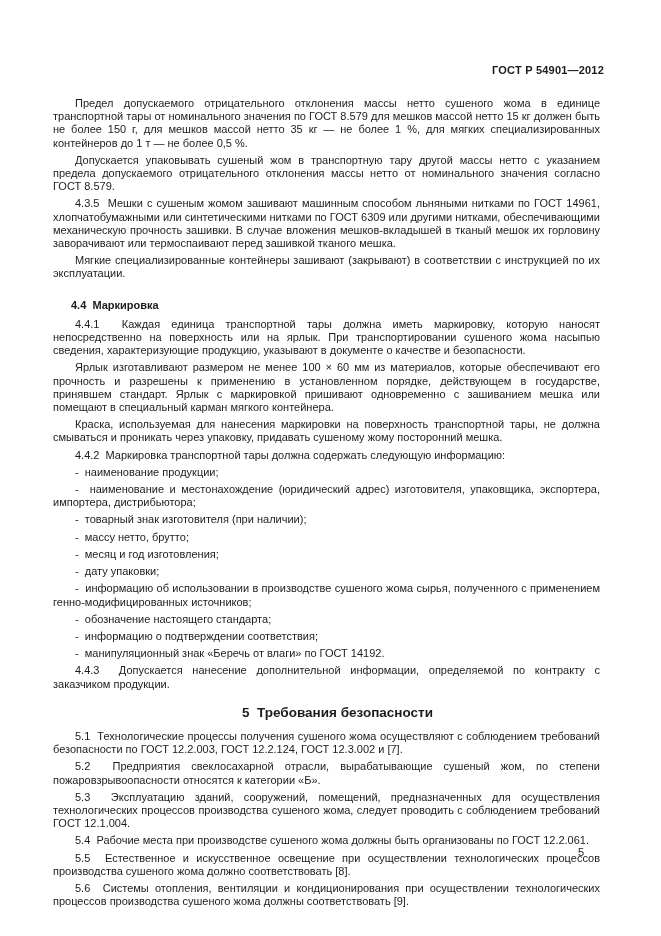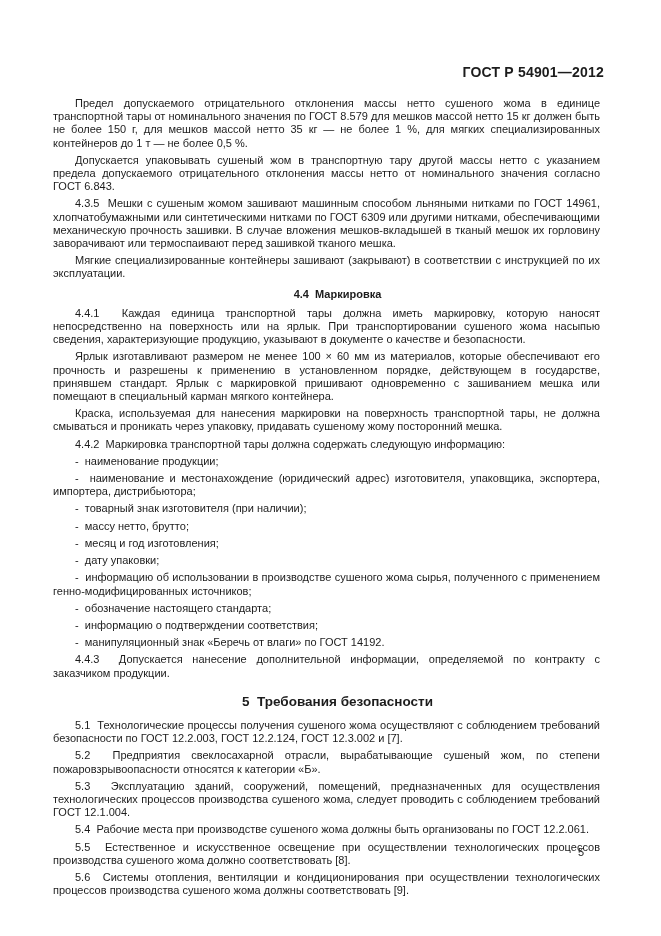--- a/index.html
+++ b/index.html
@@ -13,46 +13,46 @@
     height: 936px;
     background: #ffffff;
     font-family: "Liberation Sans", "DejaVu Sans", sans-serif;
     color: #1c1c1c;
     overflow: hidden;
   }
   .doc-header {
     position: absolute;
     top: 64px;
     right: 57px;
-    font-size: 14px;
+    font-size: 11px;
     font-weight: bold;
     letter-spacing: 0.2px;
     white-space: nowrap;
   }
   .doc-body {
     position: absolute;
     top: 93px;
     left: 49px;
     width: 555px;
     font-size: 11px;
     line-height: 13.2px;
     text-align: justify;
     hyphens: auto;
     -webkit-hyphens: auto;
   }
   .para {
     margin: 4px;
     text-indent: 22px;
   }
   .subheading {
-    margin: 7px 0 6px 0;
+    margin: 18px 0 6px 0;
     text-indent: 22px;
     font-weight: bold;
     font-size: 11px;
-    text-align: center;
+    text-align: left;
   }
   .section-heading {
     margin: 15px 0 11px 0;
     text-indent: 22px;
     font-weight: bold;
     font-size: 13.5px;
     text-align: center;
   }
   .page-number {
     position: absolute;
@@ -63,21 +63,21 @@
 </style>
 </head>
 <body>
 
 <div class="page">
 
   <div class="doc-header">ГОСТ Р 54901—2012</div>
 
   <div class="doc-body">
     <p class="para">Предел допускаемого отрицательного отклонения массы нетто сушеного жома в единице транспортной тары от номинального значения по ГОСТ 8.579 для мешков массой нетто 15 кг должен быть не более 150 г, для мешков массой нетто 35 кг — не более 1 %, для мягких специализированных контейнеров до 1 т — не более 0,5 %.</p>
-    <p class="para">Допускается упаковывать сушеный жом в транспортную тару другой массы нетто с указанием предела допускаемого отрицательного отклонения массы нетто от номинального значения согласно ГОСТ 6.843.</p>
+    <p class="para">Допускается упаковывать сушеный жом в транспортную тару другой массы нетто с указанием предела допускаемого отрицательного отклонения массы нетто от номинального значения согласно ГОСТ 8.579.</p>
     <p class="para">4.3.5&nbsp;&nbsp;Мешки с сушеным жомом зашивают машинным способом льняными нитками по ГОСТ 14961, хлопчатобумажными или синтетическими нитками по ГОСТ 6309 или другими нитками, обеспечивающими механическую прочность зашивки. В случае вложения мешков-вкладышей в тканый мешок их горловину заворачивают или термоспаивают перед зашивкой тканого мешка.</p>
     <p class="para">Мягкие специализированные контейнеры зашивают (закрывают) в соответствии с инструкцией по их эксплуатации.</p>
 
     <p class="subheading">4.4&nbsp;&nbsp;Маркировка</p>
 
     <p class="para">4.4.1&nbsp;&nbsp;Каждая единица транспортной тары должна иметь маркировку, которую наносят непосредственно на поверхность или на ярлык. При транспортировании сушеного жома насыпью сведения, характеризующие продукцию, указывают в документе о качестве и безопасности.</p>
     <p class="para">Ярлык изготавливают размером не менее 100 × 60 мм из материалов, которые обеспечивают его прочность и разрешены к применению в установленном порядке, действующем в государстве, принявшем стандарт. Ярлык с маркировкой пришивают одновременно с зашиванием мешка или помещают в специальный карман мягкого контейнера.</p>
     <p class="para">Краска, используемая для нанесения маркировки на поверхность транспортной тары, не должна смываться и проникать через упаковку, придавать сушеному жому посторонний мешка.</p>
     <p class="para">4.4.2&nbsp;&nbsp;Маркировка транспортной тары должна содержать следующую информацию:</p>
 

